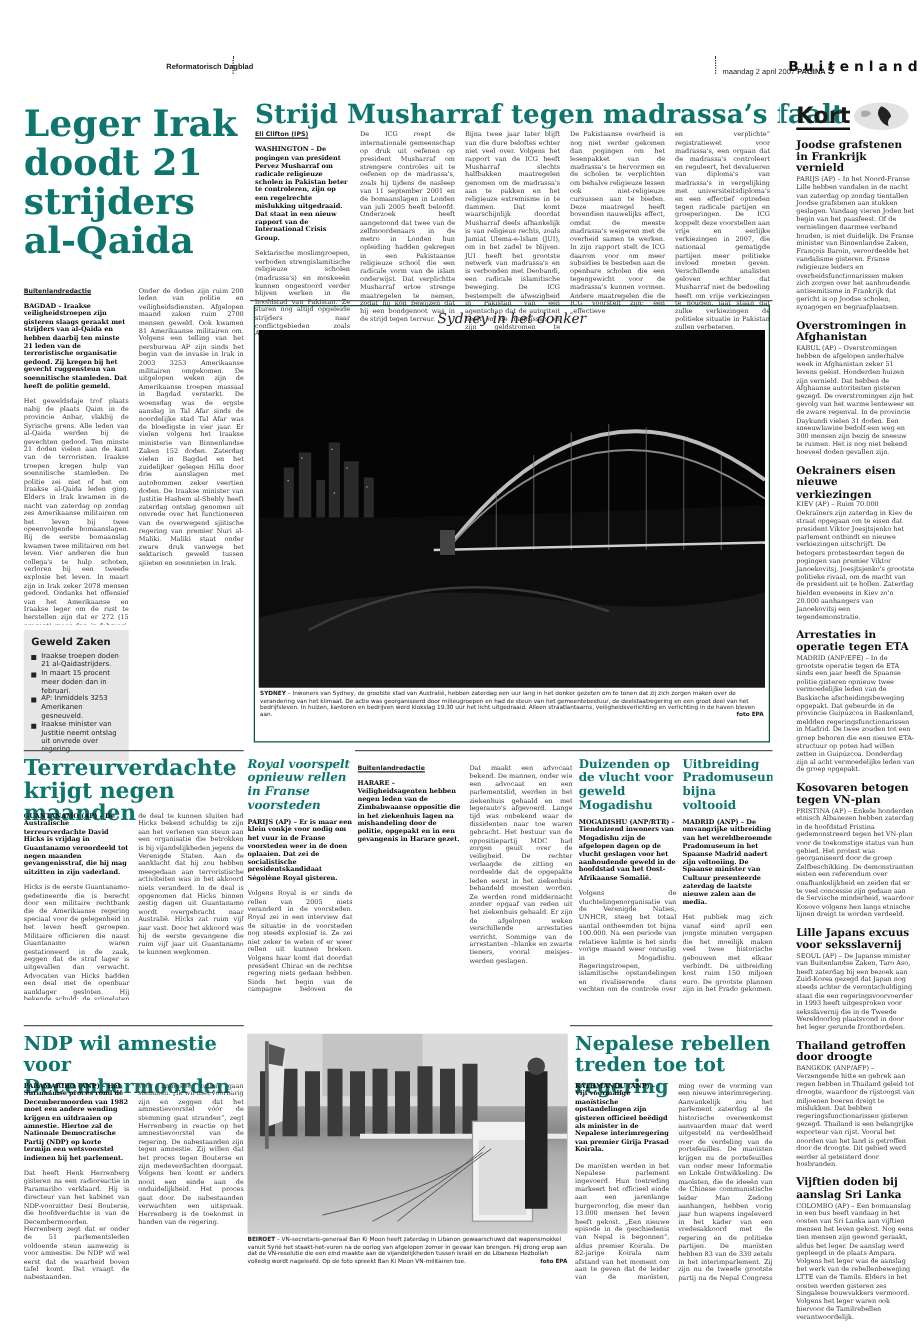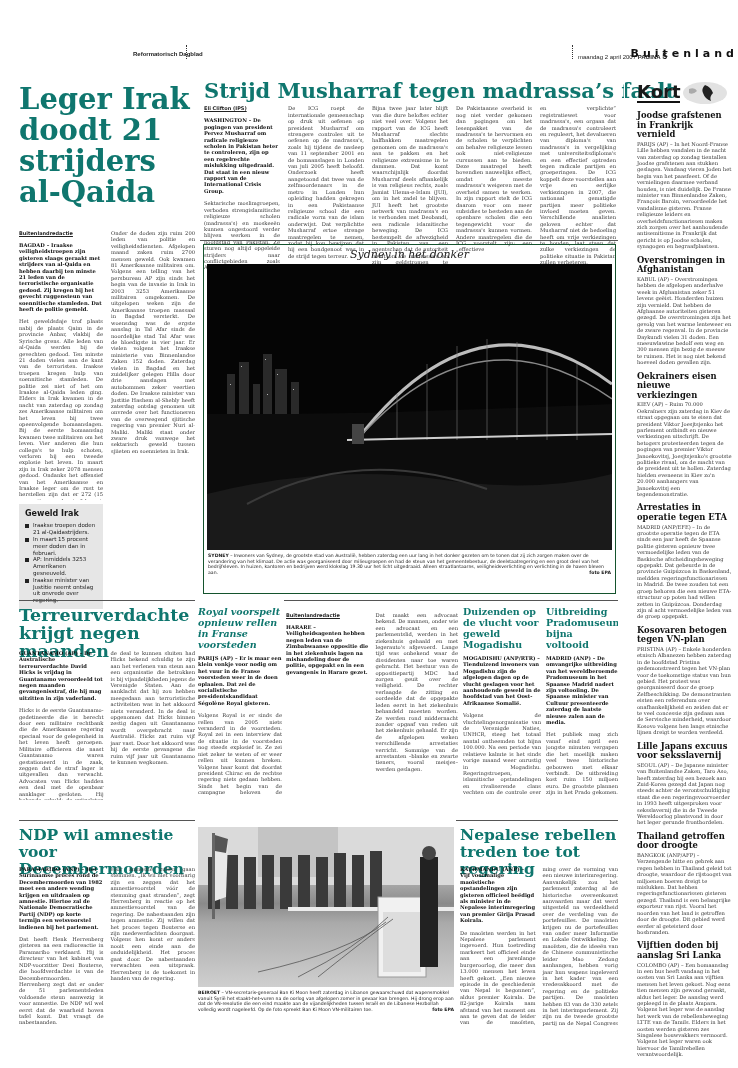--- a/index.html
+++ b/index.html
@@ -48,21 +48,21 @@
 </div>
 
 <div class="abs" style="left:19px;top:84px;width:176px;">
   <h1 class="headline" style="font-size:29px;line-height:31px;">Leger Irak doodt 21 strijders al-Qaida</h1>
   <div class="cols" style="grid-template-columns:1fr 1fr;margin-top:22px;gap:8px;">
     <div>
       <div class="byline">Buitenlandredactie</div>
       <div class="lede">BAGDAD – Iraakse veiligheidstroepen zijn gisteren slaags geraakt met strijders van al-Qaida en hebben daarbij ten minste 21 leden van de terroristische organisatie gedood. Zij kregen bij het gevecht ruggensteun van soennitische stamleden. Dat heeft de politie gemeld.</div>
       <div class="body" style="height:182px;overflow:hidden;">Het geweldsdaje trof plaats nabij de plaats Qaim in de provincie Anbar, vlakbij de Syrische grens. Alle leden van al-Qaida werden bij de gevechten gedood. Ten minste 21 doden vielen aan de kant van de terroristen. Iraakse troepen kregen hulp van soennitische stamleden. De politie zei niet of het om Iraakse al-Qaida leden ging. Elders in Irak kwamen in de nacht van zaterdag op zondag zes Amerikaanse militairen om het leven bij twee opeenvolgende bomaanslagen. Bij de eerste bomaanslag kwamen twee militairen om het leven. Vier anderen die hun collega's te hulp schoten, verloren bij een tweede explosie het leven. In maart zijn in Irak zeker 2078 mensen gedood. Ondanks het offensief van het Amerikaanse en Iraakse leger om de rust te herstellen zijn dat er 272 (15 procent) meer dan in februari. Dat hebben veiligheidsfunctionarissen in Bagdad gisteren gezegd.</div>
       <div class="factbox" style="margin-top:4px;">
-        <h4>Geweld Irak</h4>
+        <h4>Geweld Zaken</h4>
         <ul>
           <li>Iraakse troepen doden 21 al-Qaidastrijders.</li>
           <li>In maart 15 procent meer doden dan in februari.</li>
           <li>AP: Inmiddels 3253 Amerikanen gesneuveld.</li>
           <li>Iraakse minister van Justitie neemt ontslag uit onvrede over regering.</li>
         </ul>
       </div>
     </div>
     <div class="body" style="height:320px;overflow:hidden;">Onder de doden zijn ruim 200 leden van politie en veiligheidsdiensten. Afgelopen maand zaken ruim 2700 mensen geweld. Ook kwamen 81 Amerikaanse militairen om. Volgens een telling van het persbureau AP zijn sinds het begin van de invasie in Irak in 2003 3253 Amerikaanse militairen omgekomen. De uitgelopen weken zijn de Amerikaanse troepen massaal in Bagdad versterkt. De woensdag was de ergste aanslag in Tal Afar sinds de noordelijke stad Tal Afar was de bloedigste in vier jaar. Er vielen volgens het Iraakse ministerie van Binnenlandse Zaken 152 doden. Zaterdag vielen in Bagdad en het zuidelijker gelegen Hilla door drie aanslagen met autobommen zeker veertien doden. De Iraakse minister van Justitie Hashem al-Shebly heeft zaterdag ontslag genomen uit onvrede over het functioneren van de overwegend sjiitische regering van premier Nuri al-Maliki. Maliki staat onder zware druk vanwege het sektarisch geweld tussen sjiieten en soennieten in Irak.</div>
   </div>

